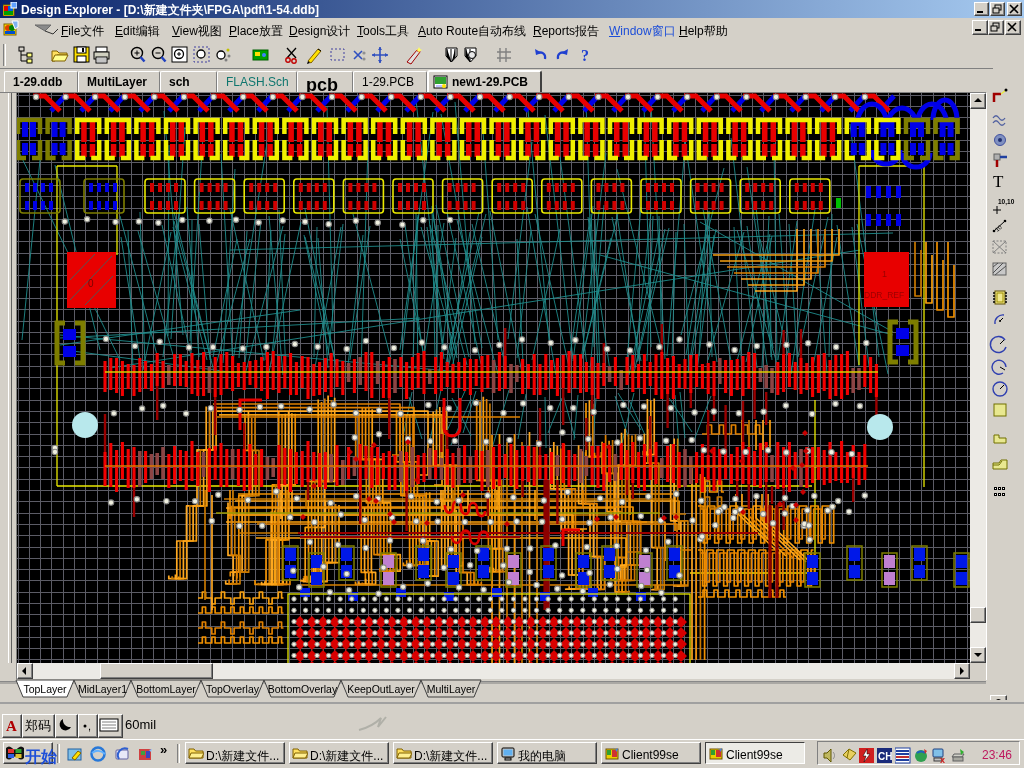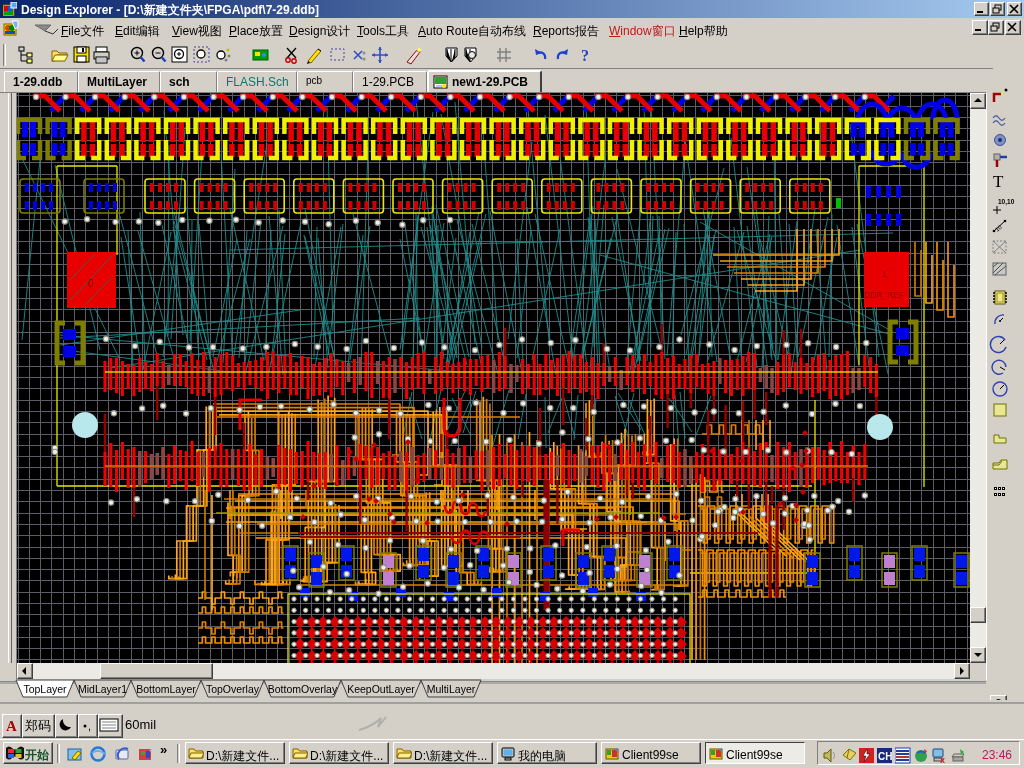--- a/index.html
+++ b/index.html
@@ -7,21 +7,21 @@
 .tb-sep{position:absolute;width:3px;border-left:1px solid #808080;border-right:1px solid #fff}
 </style></head><body>
 <div class="abs" style="left:0;top:0;width:1024px;height:18px;background:linear-gradient(90deg,#0a246a,#a6caf0)"></div>
 <svg class="abs" style="left:3px;top:2px" width="14" height="14" viewBox="0 0 14 14">
 <rect x="0" y="3" width="11" height="11" fill="#ffe000" stroke="#806000"></rect>
 <rect x="1" y="4" width="4" height="5" fill="#e00000"></rect>
     <rect x="5" y="4" width="5" height="5" fill="#0060e0"></rect>
 <rect x="1" y="9" width="9" height="4" fill="#00a000"></rect>
     <rect x="8" y="0" width="6" height="6" fill="#60a0ff" stroke="#fff"></rect>
   </svg>
-<div class="abs" style="left:21px;top:2px;color:#fff;font-weight:bold;font-size:12px;letter-spacing:0">Design Explorer - [D:\新建文件夹\FPGA\pdf\7-29.ddb]</div>
+<div class="abs" style="left:21px;top:2px;color:#fff;font-weight:bold;font-size:12px;letter-spacing:0">Design Explorer - [D:\新建文件夹\FPGA\pdf\1-54.ddb]</div>
 <div class="btn" style="left:974px;top:2px;width:15px;height:14px"></div>
 <svg class="abs" style="left:974px;top:2px" width="15" height="14" viewBox="0 0 15 14">
     <rect x="3" y="9" width="6" height="2" fill="#000"></rect>
   </svg>
 <div class="btn" style="left:990px;top:2px;width:15px;height:14px"></div>
 <svg class="abs" style="left:990px;top:2px" width="15" height="14" viewBox="0 0 15 14">
     <rect x="5" y="3" width="6" height="5" fill="none" stroke="#000"></rect>
     <rect x="3" y="6" width="6" height="5" fill="#d4d0c8" stroke="#000"></rect>
   </svg>
 <div class="btn" style="left:1007px;top:2px;width:15px;height:14px"></div>
@@ -41,21 +41,21 @@
     <path d="M11 8l8 3 5-5" fill="none" stroke="#333"></path>
   </svg>
 <div class="abs" style="left:61px;top:23px;font-size:12px;color:#000"><span style="text-decoration:underline">F</span>ile文件</div>
 <div class="abs" style="left:115px;top:23px;font-size:12px;color:#000"><span style="text-decoration:underline">E</span>dit编辑</div>
 <div class="abs" style="left:172px;top:23px;font-size:12px;color:#000"><span style="text-decoration:underline">V</span>iew视图</div>
 <div class="abs" style="left:229px;top:23px;font-size:12px;color:#000"><span style="text-decoration:underline">P</span>lace放置</div>
 <div class="abs" style="left:289px;top:23px;font-size:12px;color:#000"><span style="text-decoration:underline">D</span>esign设计</div>
 <div class="abs" style="left:357px;top:23px;font-size:12px;color:#000"><span style="text-decoration:underline">T</span>ools工具</div>
 <div class="abs" style="left:418px;top:23px;font-size:12px;color:#000"><span style="text-decoration:underline">A</span>uto Route自动布线</div>
 <div class="abs" style="left:533px;top:23px;font-size:12px;color:#000"><span style="text-decoration:underline">R</span>eports报告</div>
-<div class="abs" style="left:609px;top:23px;font-size:12px;color:#b91c1c"><span style="text-decoration:underline">W</span>indow窗口</div>
+<div class="abs" style="left:609px;top:23px;font-size:12px;color:#1d4ed8"><span style="text-decoration:underline">W</span>indow窗口</div>
 <div class="abs" style="left:679px;top:23px;font-size:12px;color:#000"><span style="text-decoration:underline">H</span>elp帮助</div>
 <div class="btn" style="left:972px;top:20px;width:16px;height:15px"></div>
 <svg class="abs" style="left:972px;top:20px" width="16" height="15" viewBox="0 0 16 15">
     <rect x="3" y="9" width="6" height="2" fill="#000"></rect>
   </svg>
 <div class="btn" style="left:988px;top:20px;width:16px;height:15px"></div>
 <svg class="abs" style="left:988px;top:20px" width="16" height="15" viewBox="0 0 16 15">
     <rect x="5" y="3" width="6" height="5" fill="none" stroke="#000"></rect>
     <rect x="3" y="6" width="6" height="5" fill="#d4d0c8" stroke="#000"></rect>
   </svg>
@@ -170,21 +170,21 @@
 <div class="abs" style="left:0;top:69px;width:1024px;height:24px;background:#d4d0c8"></div>
 <div class="abs" style="left:4px;top:71px;width:74px;height:22px;background:#d4d0c8;border-top:1px solid #fff;border-left:1px solid #fff;border-right:1px solid #808080;border-radius:2px 2px 0 0"></div>
 <div class="abs" style="left:13px;top:75px;font-size:12px;font-weight:bold;color:#000">1-29.ddb</div>
 <div class="abs" style="left:78px;top:71px;width:82px;height:22px;background:#d4d0c8;border-top:1px solid #fff;border-left:1px solid #fff;border-right:1px solid #808080;border-radius:2px 2px 0 0"></div>
 <div class="abs" style="left:87px;top:75px;font-size:12px;font-weight:bold;color:#000">MultiLayer</div>
 <div class="abs" style="left:160px;top:71px;width:57px;height:22px;background:#d4d0c8;border-top:1px solid #fff;border-left:1px solid #fff;border-right:1px solid #808080;border-radius:2px 2px 0 0"></div>
 <div class="abs" style="left:169px;top:75px;font-size:12px;font-weight:bold;color:#000">sch</div>
 <div class="abs" style="left:217px;top:71px;width:80px;height:22px;background:#d4d0c8;border-top:1px solid #fff;border-left:1px solid #fff;border-right:1px solid #808080;border-radius:2px 2px 0 0"></div>
 <div class="abs" style="left:226px;top:75px;font-size:12px;font-weight:normal;color:#0f766e">FLASH.Sch</div>
 <div class="abs" style="left:297px;top:71px;width:56px;height:22px;background:#d4d0c8;border-top:1px solid #fff;border-left:1px solid #fff;border-right:1px solid #808080;border-radius:2px 2px 0 0"></div>
-<div class="abs" style="left:306px;top:75px;font-size:10px;font-weight:normal;color:#000">pcb</div>
+<div class="abs" style="left:306px;top:75px;font-size:18px;font-weight:bold;color:#000">pcb</div>
 <div class="abs" style="left:353px;top:71px;width:74px;height:22px;background:#d4d0c8;border-top:1px solid #fff;border-left:1px solid #fff;border-right:1px solid #808080;border-radius:2px 2px 0 0"></div>
 <div class="abs" style="left:362px;top:75px;font-size:12px;font-weight:normal;color:#000">1-29.PCB</div>
 <div class="abs" style="left:427px;top:70px;width:115px;height:23px;background:#d4d0c8;border-top:2px solid #fff;border-left:2px solid #fff;border-right:2px solid #404040;border-radius:3px 3px 0 0"></div>
 <svg class="abs" style="left:433px;top:74px" width="16" height="16" viewBox="0 0 16 16">
     <rect x="1" y="2" width="13" height="12" fill="#fff" stroke="#000"></rect>
     <rect x="2" y="3" width="11" height="7" fill="#30a030"></rect>
     <rect x="3" y="11" width="6" height="2" fill="#c0c0ff"></rect>
     <circle cx="11" cy="12" r="2" fill="#ffe000"></circle>
   </svg>
 <div class="abs" style="left:452px;top:75px;font-size:12px;font-weight:bold;color:#000">new1-29.PCB</div>
@@ -1401,21 +1401,21 @@
   </svg>
 <div class="abs" style="left:0;top:739px;width:1024px;height:29px;background:#d4d0c8;border-top:1px solid #fff"></div>
 <div class="btn" style="left:3px;top:742px;width:50px;height:22px"></div>
 <svg class="abs" style="left:5px;top:743px" width="20" height="20" viewBox="0 0 20 20">
 <path d="M1 5c2-2 4-2 6 0s4 2 6 0 4-2 6 0v10c-2 2-4 2-6 0s-4-2-6 0-4 2-6 0z" fill="#111"></path>
 <rect x="3" y="6" width="6" height="4" fill="#e03030"></rect>
     <rect x="10.5" y="6" width="6" height="4" fill="#30a030"></rect>
 <rect x="3" y="11" width="6" height="4" fill="#3060e0"></rect>
     <rect x="10.5" y="11" width="6" height="4" fill="#e0c030"></rect>
   </svg>
-<div class="abs" style="left:25px;top:747px;font-size:12px;font-weight:bold;color:#14532d">开始</div>
+<div class="abs" style="left:25px;top:747px;font-size:16px;font-weight:bold;color:#1d4ed8">开始</div>
 <div class="tb-sep" style="left:57px;top:744px;height:19px"></div>
 <svg class="abs" style="left:66px;top:746px" width="17" height="17" viewBox="0 0 17 17">
     <rect x="2" y="3" width="13" height="11" fill="#80c0e8" stroke="#2060a0"></rect>
     <path d="M6 12l6-7 3 2-6 7z" fill="#ffe000" stroke="#806000"></path>
   </svg>
 <svg class="abs" style="left:90px;top:746px" width="17" height="17" viewBox="0 0 17 17">
     <circle cx="8" cy="8" r="6.5" fill="none" stroke="#2878d8" stroke-width="2.5"></circle>
     <path d="M2 7c4-3 9-3 13 1" stroke="#60b0ff" stroke-width="2" fill="none"></path>
   </svg>
 <svg class="abs" style="left:114px;top:746px" width="17" height="17" viewBox="0 0 17 17">

